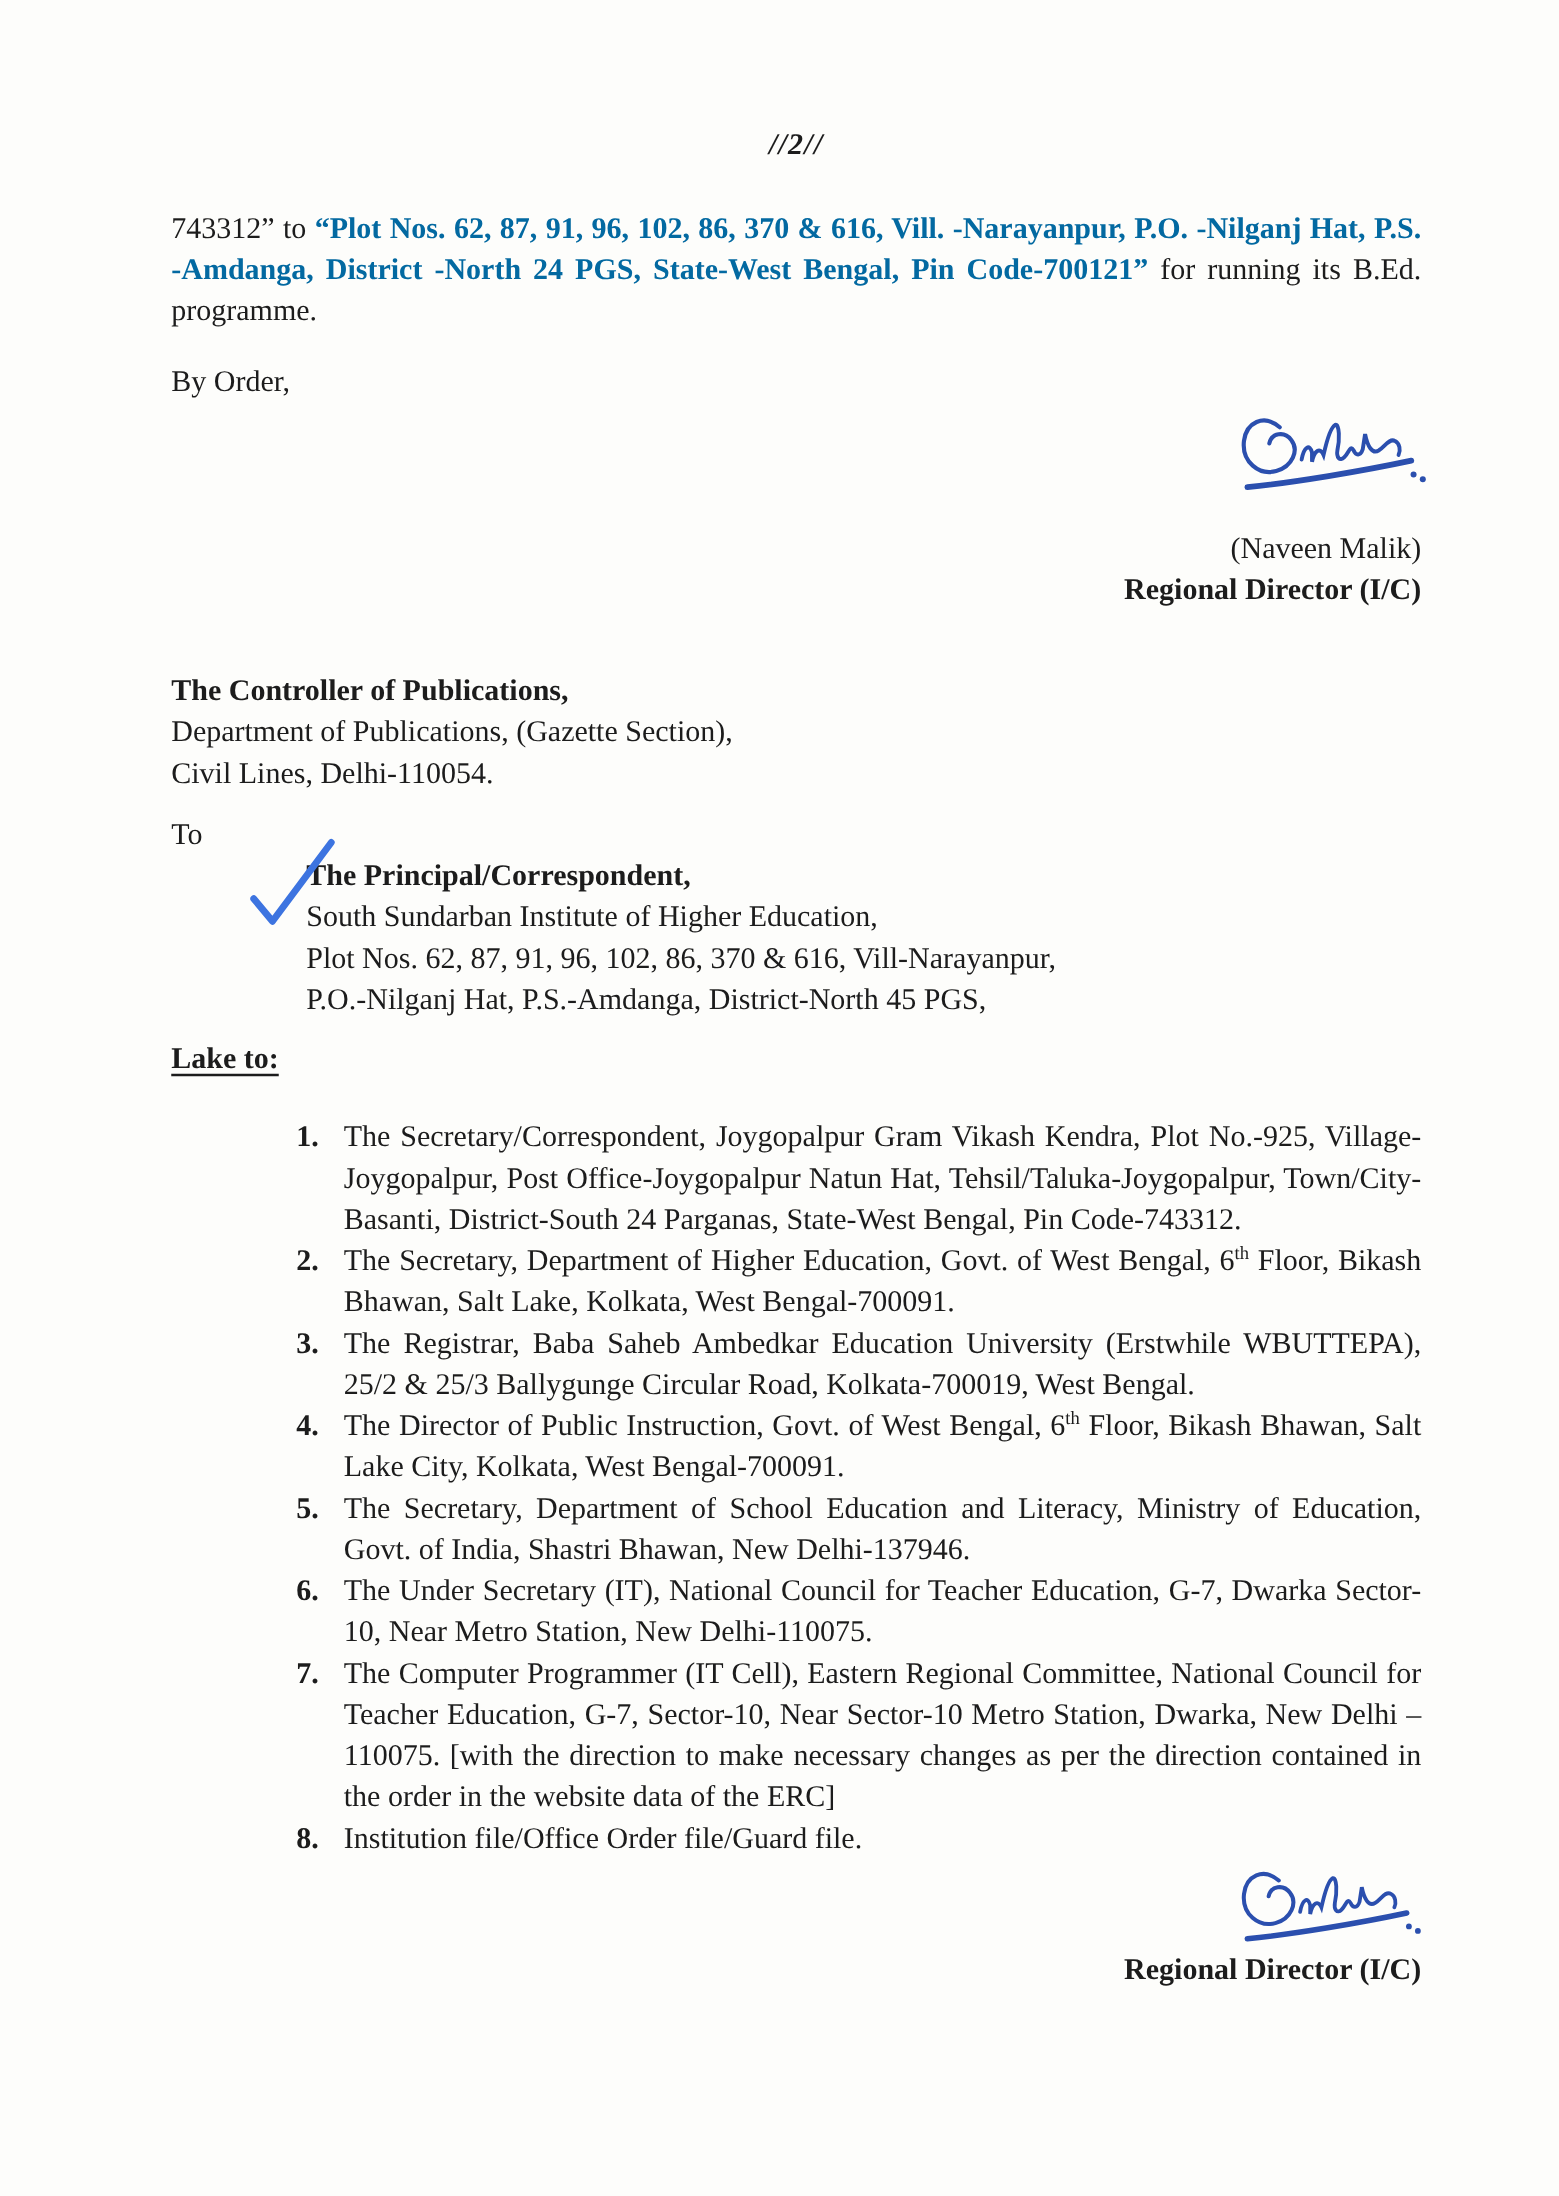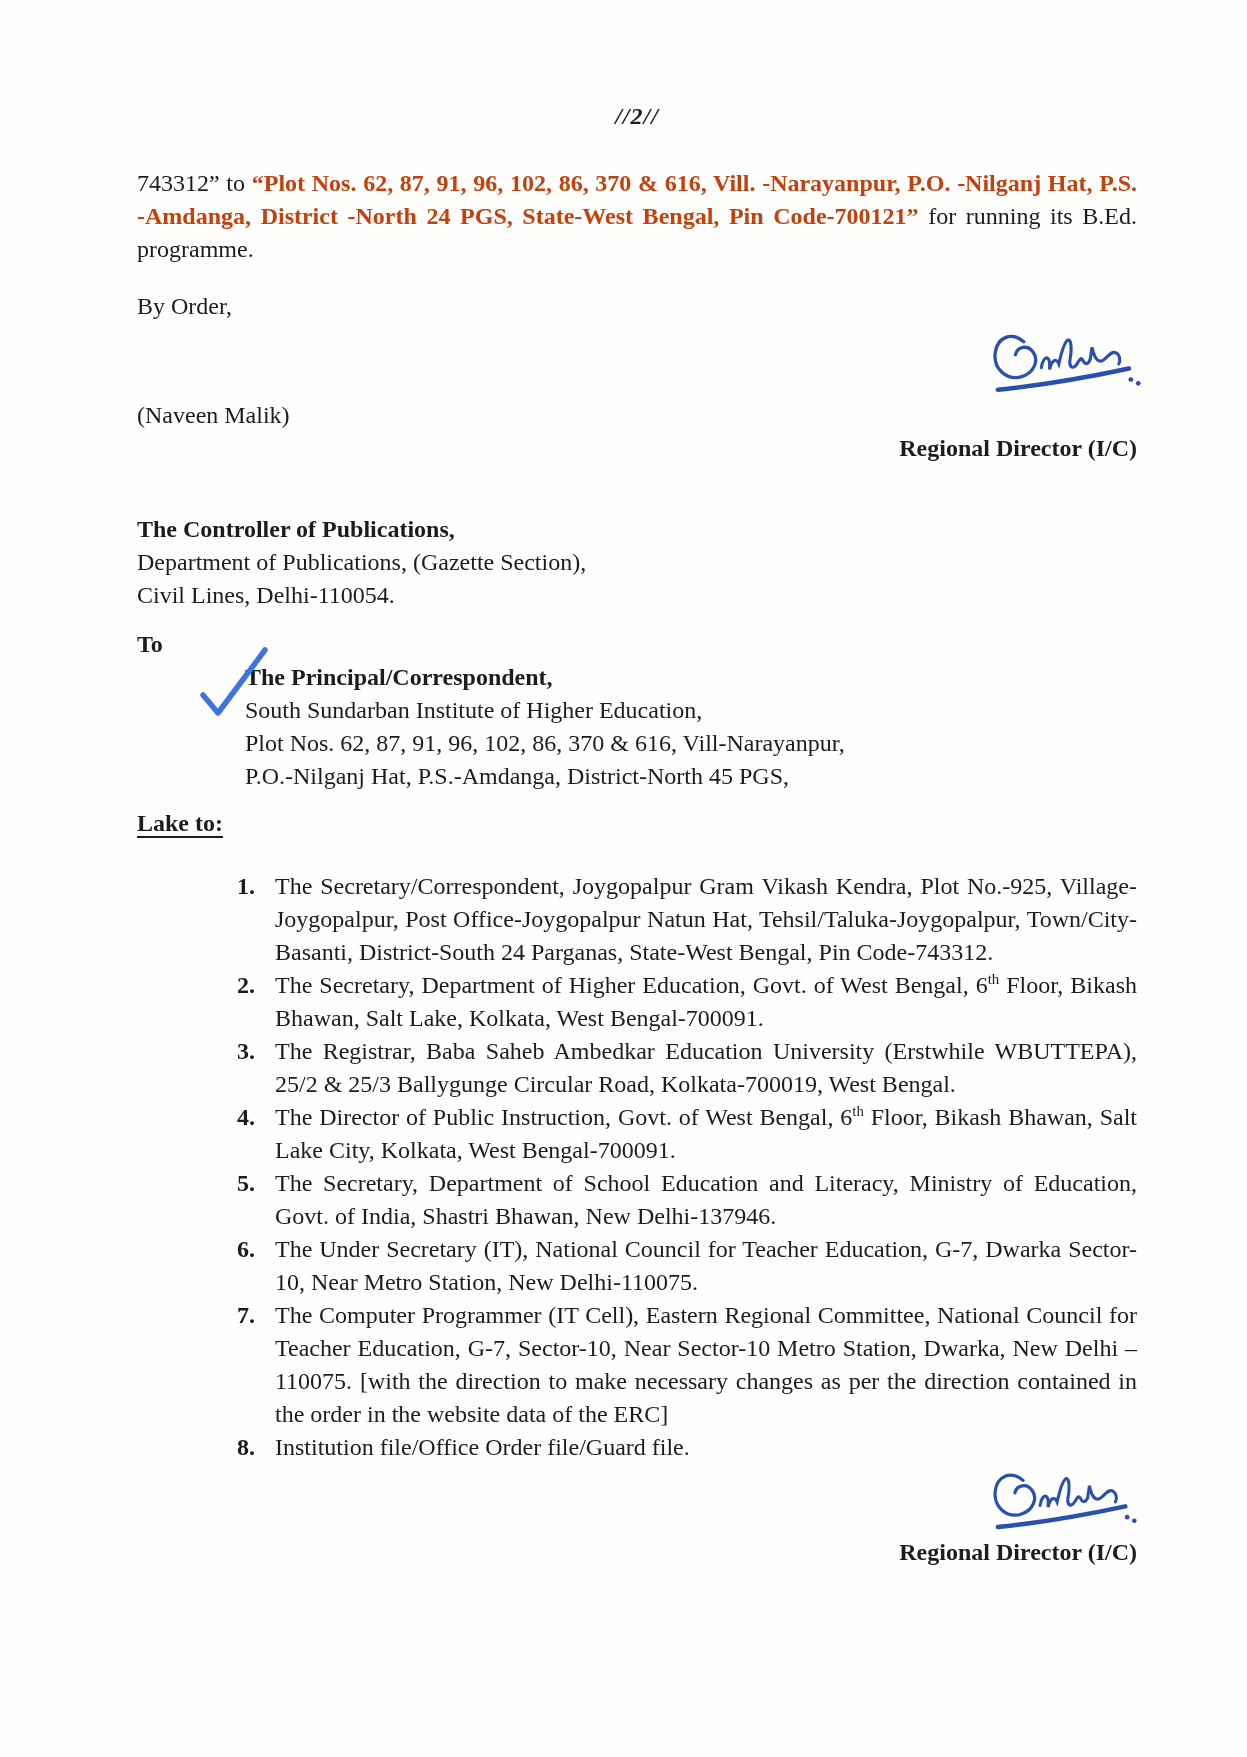--- a/index.html
+++ b/index.html
@@ -8,29 +8,29 @@
     font-family:"Liberation Serif", serif;
   }
   .page{
     box-sizing:border-box;width:1247px;height:1757px;
     padding:100px 110px 0 137px;
     font-size:24px;line-height:33px;color:#1c1c1c;
     position:relative;overflow:hidden;
   }
   .marker{text-align:center;font-weight:700;font-style:italic;margin-bottom:34px;letter-spacing:1px;}
   .intro{text-align:justify;}
-  .intro b{color:#c2410c;}
+  .intro b{color:#0369a1;}
   .by-order{text-align:left;margin-top:16px;}
   .sig-block{text-align:right;margin-top:4px;height:72px;}
   .sig-block svg{vertical-align:top;margin-right:-18px;}
-  .sig-name{text-align:left;}
+  .sig-name{text-align:right;margin-top:24px;}
   .sig-desig{text-align:right;font-weight:700;}
   .controller{margin-top:48px;}
   .bold-line{font-weight:700;}
-  .to-label{margin-top:16px;font-weight:700;}
+  .to-label{margin-top:16px;font-weight:400;}
   .recipient{margin-left:108px;position:relative;}
   .tick{position:absolute;left:-50px;top:-16px;}
   .copy-heading{margin-top:14px;}
   .copy-heading span{font-weight:700;text-decoration:underline;text-underline-offset:5px;}
   ol.copy-list{list-style:none;margin:30px 0 0 0;padding:0 0 0 100px;}
   ol.copy-list li{display:flex;}
   ol.copy-list .num{flex:none;width:38px;font-weight:700;}
   ol.copy-list .itext{flex:1;text-align:justify;}
   ol.copy-list sup{font-size:0.62em;line-height:0;}
   .sig-block2{text-align:right;margin-top:2px;height:70px;}

